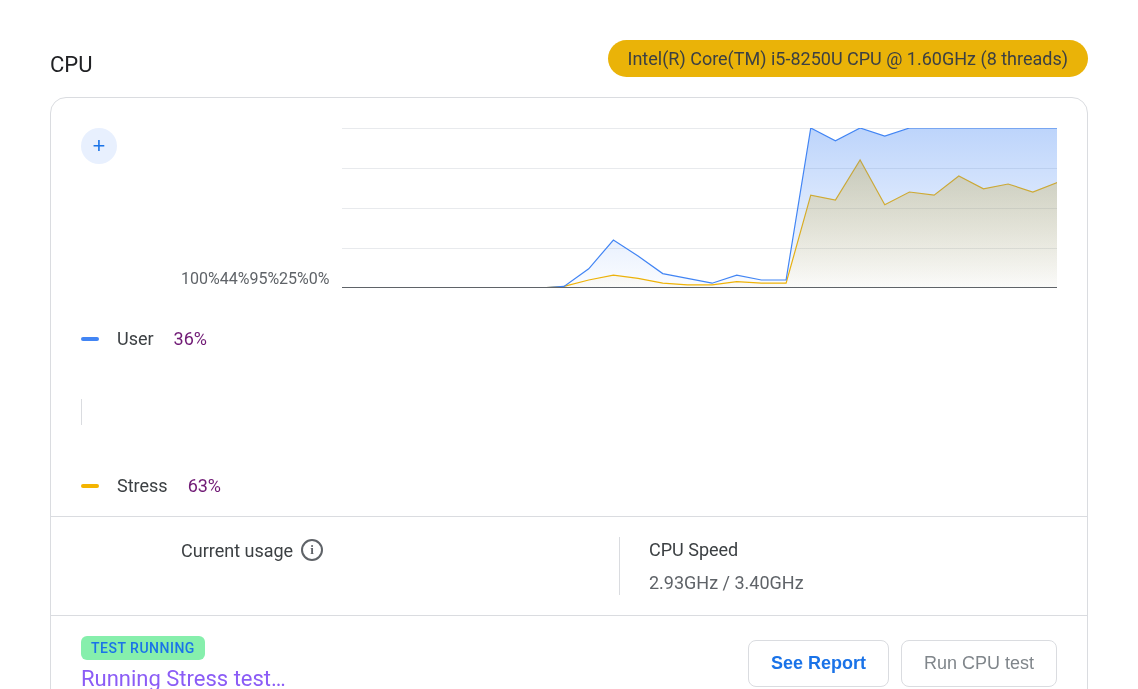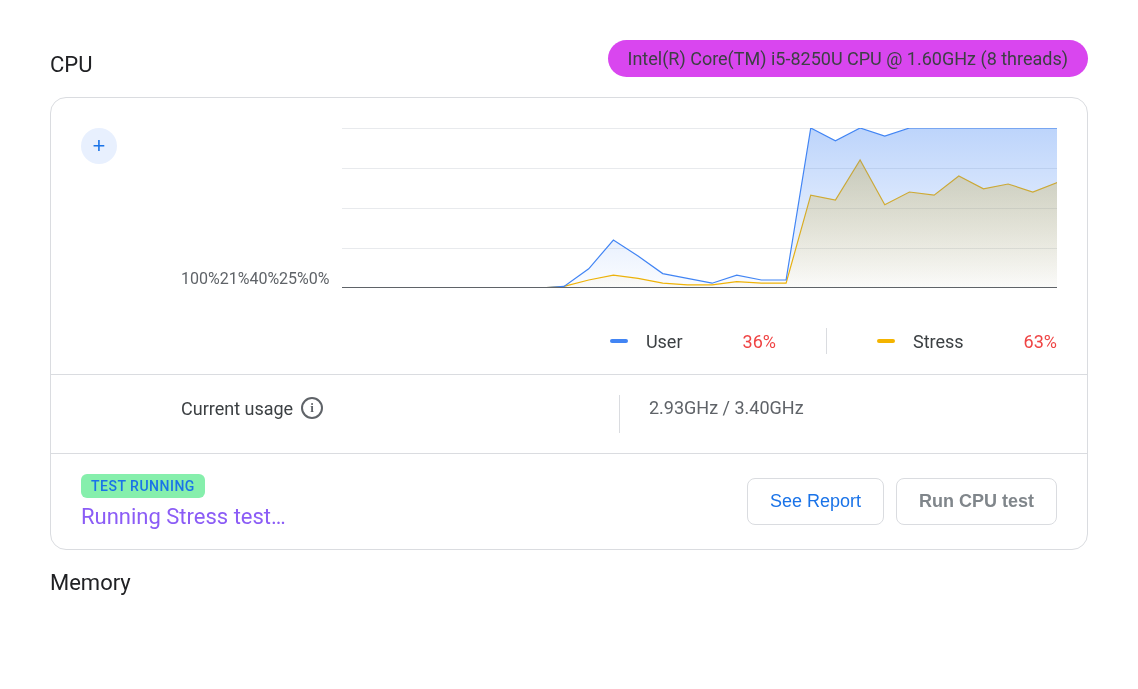--- a/index.html
+++ b/index.html
@@ -15,21 +15,21 @@
     align-items: flex-end;
     margin-bottom: 20px;
     margin-top: 20px;
   }
   .section-title {
     font-size: 22px;
     font-weight: 400;
     color: #202124;
   }
   .cpu-chip {
-    background: #d946ef;
+    background: #eab308;
     border-radius: 20px;
     padding: 8px 20px;
     font-size: 18px;
     color: #3c4043;
   }
   .card {
     border: 1px solid #dadce0;
     border-radius: 16px;
     overflow: hidden;
   }
@@ -94,33 +94,34 @@
     width: 100%;
     height: 100%;
   }
   .legend {
     display: flex;
     justify-content: flex-end;
     gap: 50px;
     padding: 30px 30px 20px 30px;
     font-size: 18px;
     color: #3c4043;
+    flex-direction: column;
   }
   .legend-item {
     display: flex;
     align-items: center;
     gap: 18px;
   }
   .legend-swatch {
     width: 18px;
     height: 4px;
     border-radius: 2px;
   }
   .legend-label { margin-right: 2px; }
-  .legend-value { color: #ef4444; margin-left: 40px; }
+  .legend-value { color: #701a75; }
   .legend-divider {
     width: 1px;
     height: 26px;
     background: #dadce0;
   }
   .stats {
     display: flex;
     border-top: 1px solid #dadce0;
   }
   .stat {
@@ -188,43 +189,42 @@
     color: #8b5cf6;
   }
   .footer-left { flex: 1; }
   .btn {
     border: 1px solid #dadce0;
     background: #fff;
     border-radius: 8px;
     padding: 12px 22px;
     font-size: 18px;
     cursor: pointer;
-    font-weight: bold;
-  }
-  .btn-primary { color: #1a73e8; font-weight: 400; }
+  }
+  .btn-primary { color: #1a73e8; font-weight: 700; }
   .btn-secondary { color: #80868b; }
 </style>
 </head>
 <body>
 
 <div class="section-header">
   <div class="section-title">CPU</div>
   <div class="cpu-chip">Intel(R) Core(TM) i5-8250U CPU @ 1.60GHz (8 threads)</div>
 </div>
 
 <div class="card">
   <div class="chart-area">
     <button class="expand-btn">
       <span>+</span>
     </button>
     <div class="chart-container">
       <div class="y-axis">
         <span>100%</span>
-        <span>21%</span>
-        <span>40%</span>
+        <span>44%</span>
+        <span>95%</span>
         <span>25%</span>
         <span>0%</span>
       </div>
       <div class="plot">
         <div class="gridlines">
           <div class="gridline" style="top:0%"></div>
           <div class="gridline" style="top:25%"></div>
           <div class="gridline" style="top:50%"></div>
           <div class="gridline" style="top:75%"></div>
         </div>
@@ -264,20 +264,21 @@
   </div>
 
   <div class="stats">
     <div class="stat">
       <div class="stat-label">
         <span>Current usage</span>
         <span class="info-icon">i</span>
       </div>
     </div>
     <div class="stat">
+      <div class="stat-label">CPU Speed</div>
       <div class="stat-value">2.93GHz / 3.40GHz</div>
     </div>
   </div>
 
   <div class="footer">
     <div class="footer-left">
       <span class="badge">TEST RUNNING</span>
       <span class="status-text">Running Stress test…</span>
     </div>
     <button class="btn btn-primary">See Report</button>

